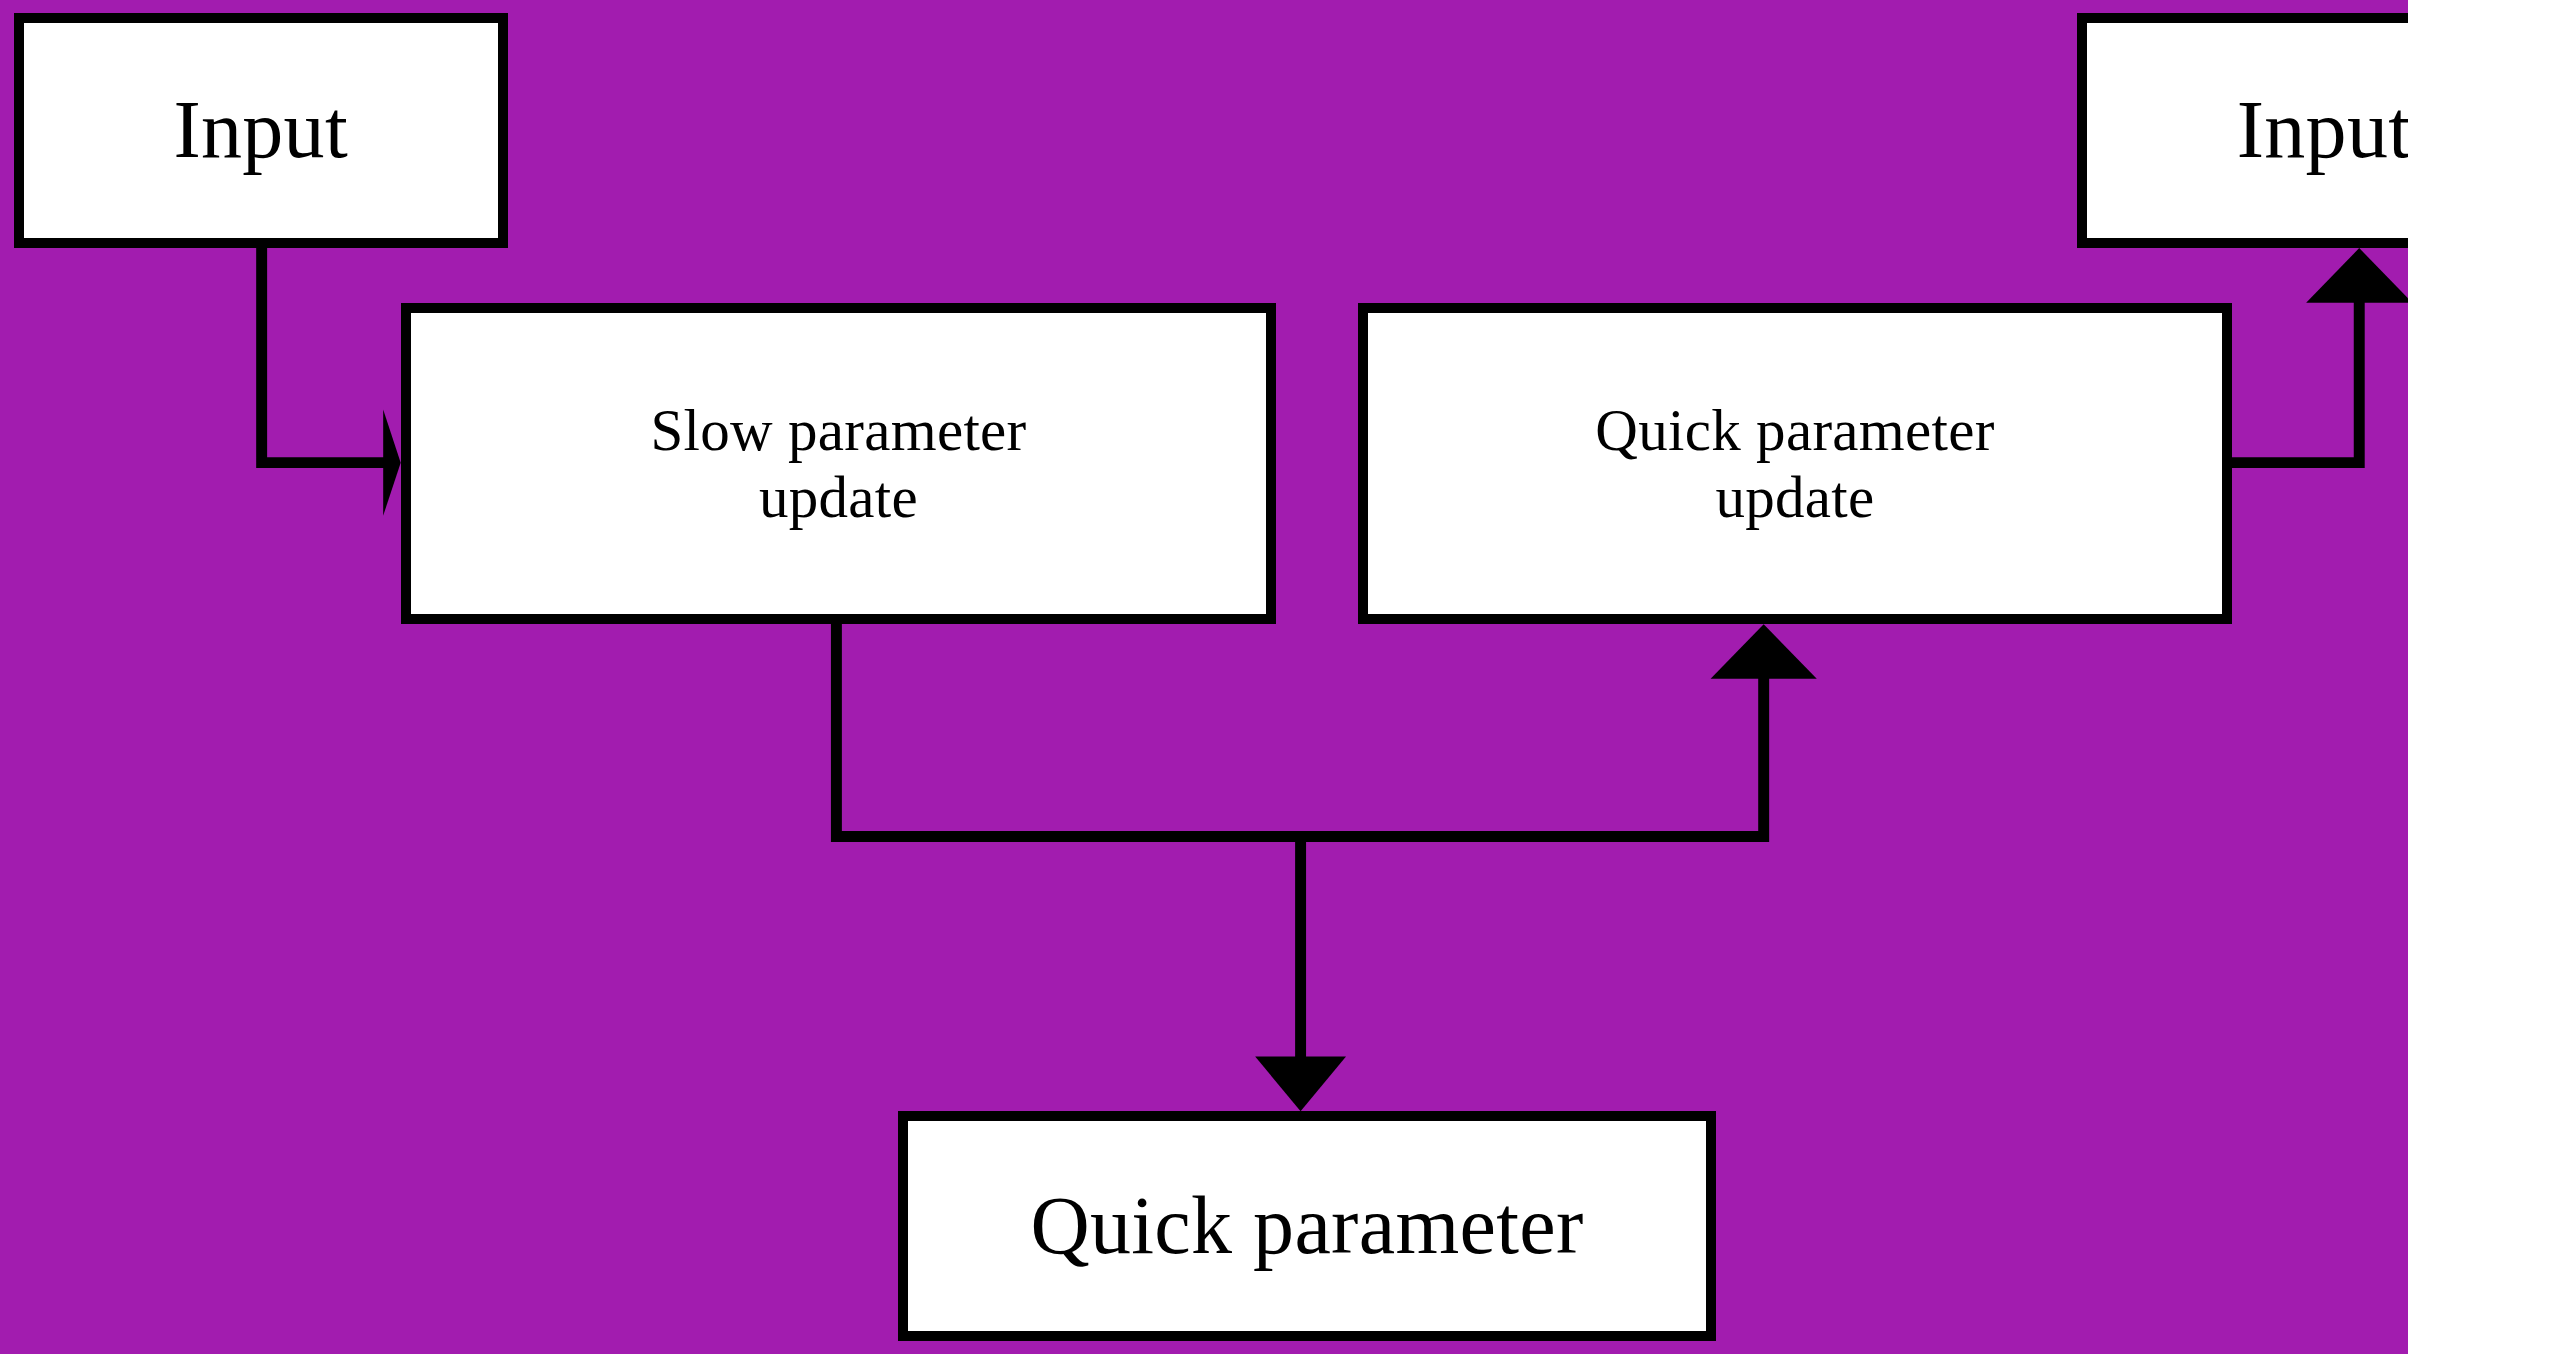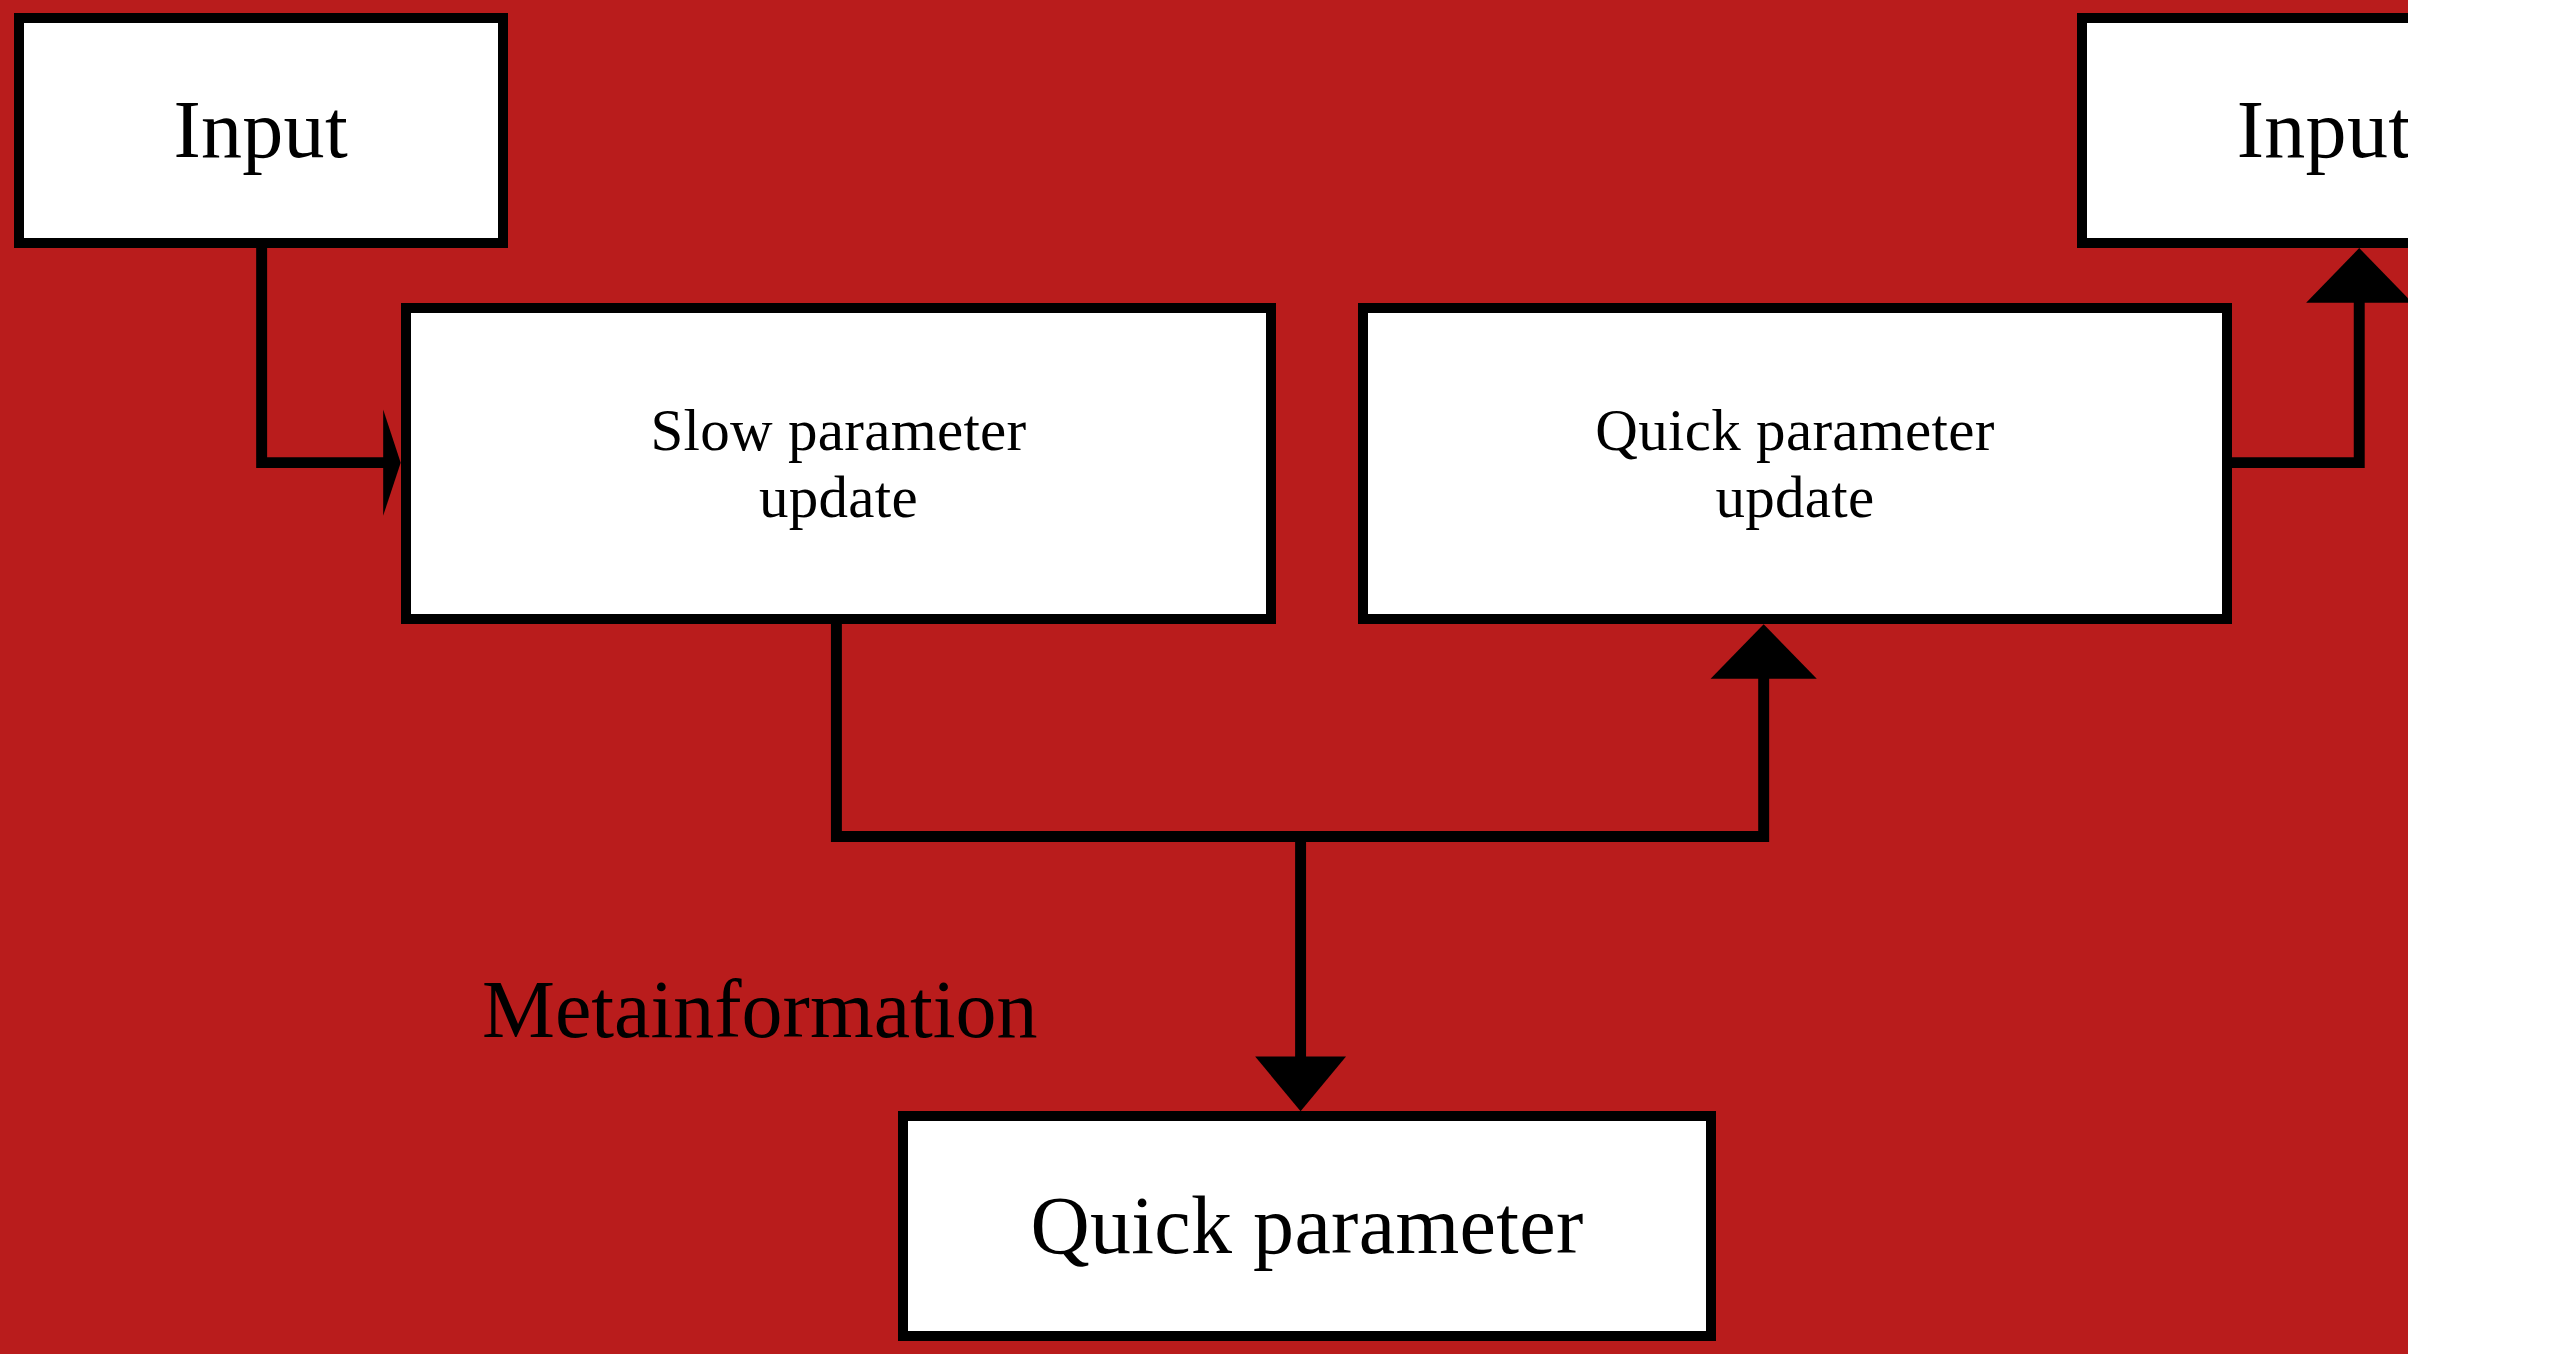--- a/index.html
+++ b/index.html
@@ -9,21 +9,21 @@
     background: #ffffff;
   }
   body {
     font-family: "Liberation Serif", "DejaVu Serif", serif;
     color: #000000;
   }
   #diagram-root {
     position: relative;
     width: 2408px;
     height: 1355px;
-    background: #b91c1c;
+    background: #a21caf;
     overflow: hidden;
   }
   #wiring-layer {
     position: absolute;
     left: 0;
     top: 0;
     width: 2576px;
     height: 1355px;
     pointer-events: none;
   }
@@ -122,16 +122,15 @@
   <div class="node-box" id="box-quick">
     <span class="node-label">Quick parameter
 update</span>
   </div>
 
   <div class="node-box" id="box-meta">
     <span class="node-label">Quick parameter</span>
   </div>
 
 
-  <div class="free-label" id="label-metainformation">Metainformation</div>
 
 </div>
 
 
 </body></html>

